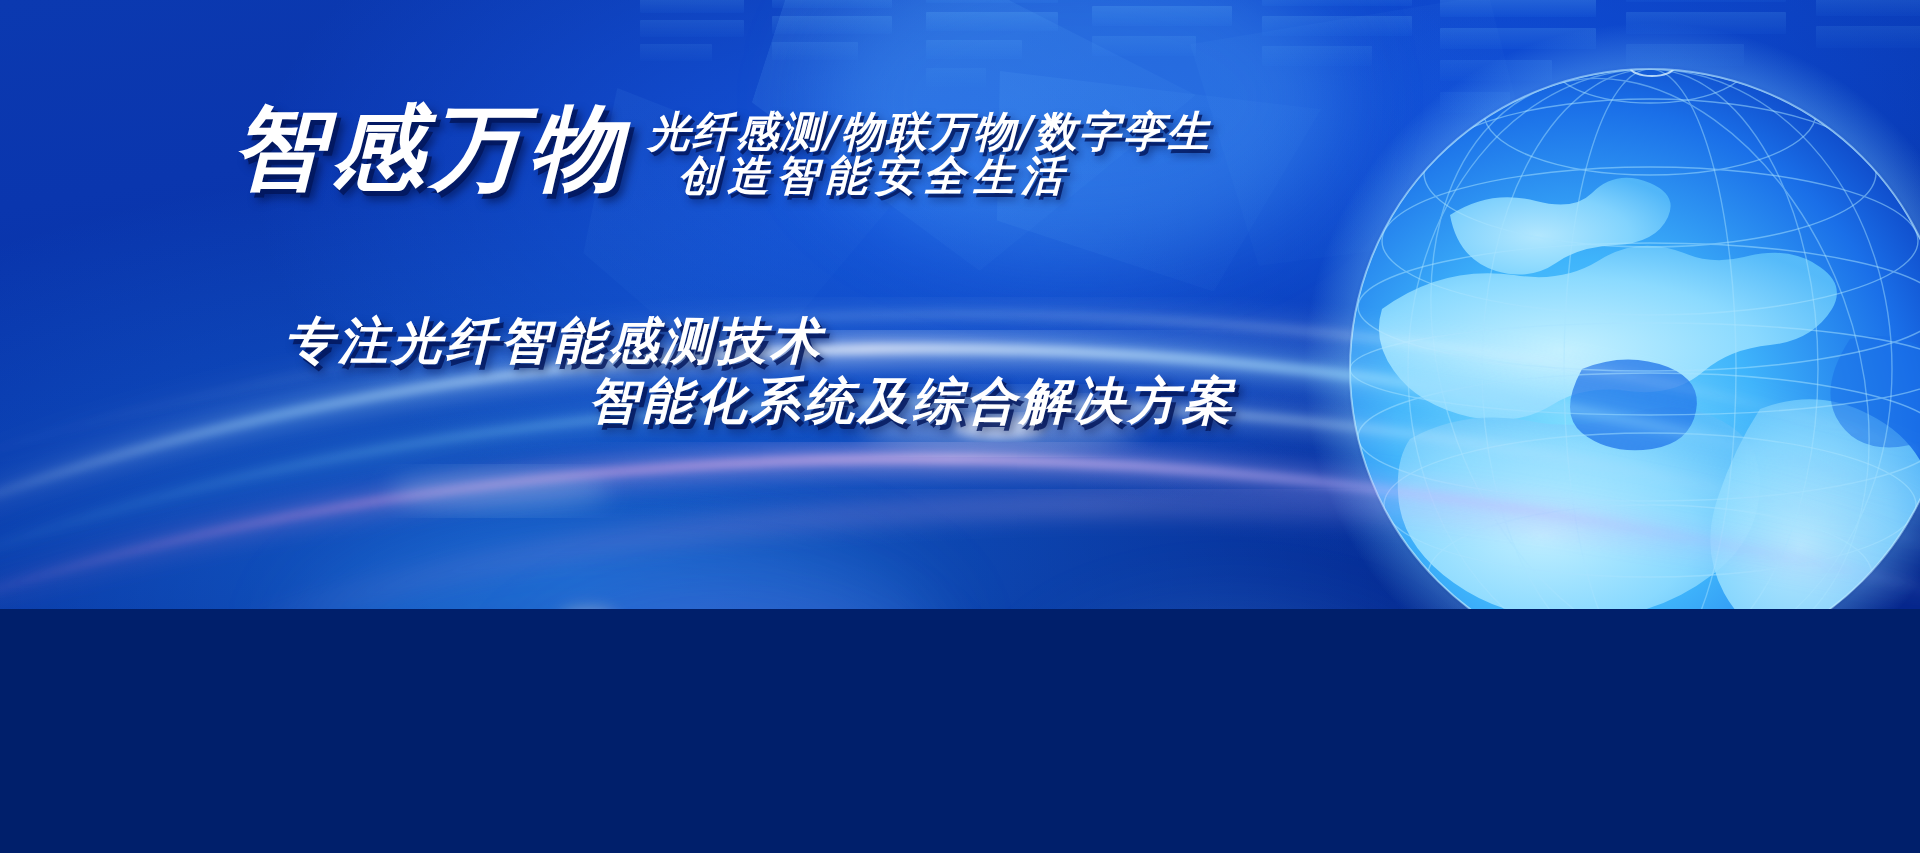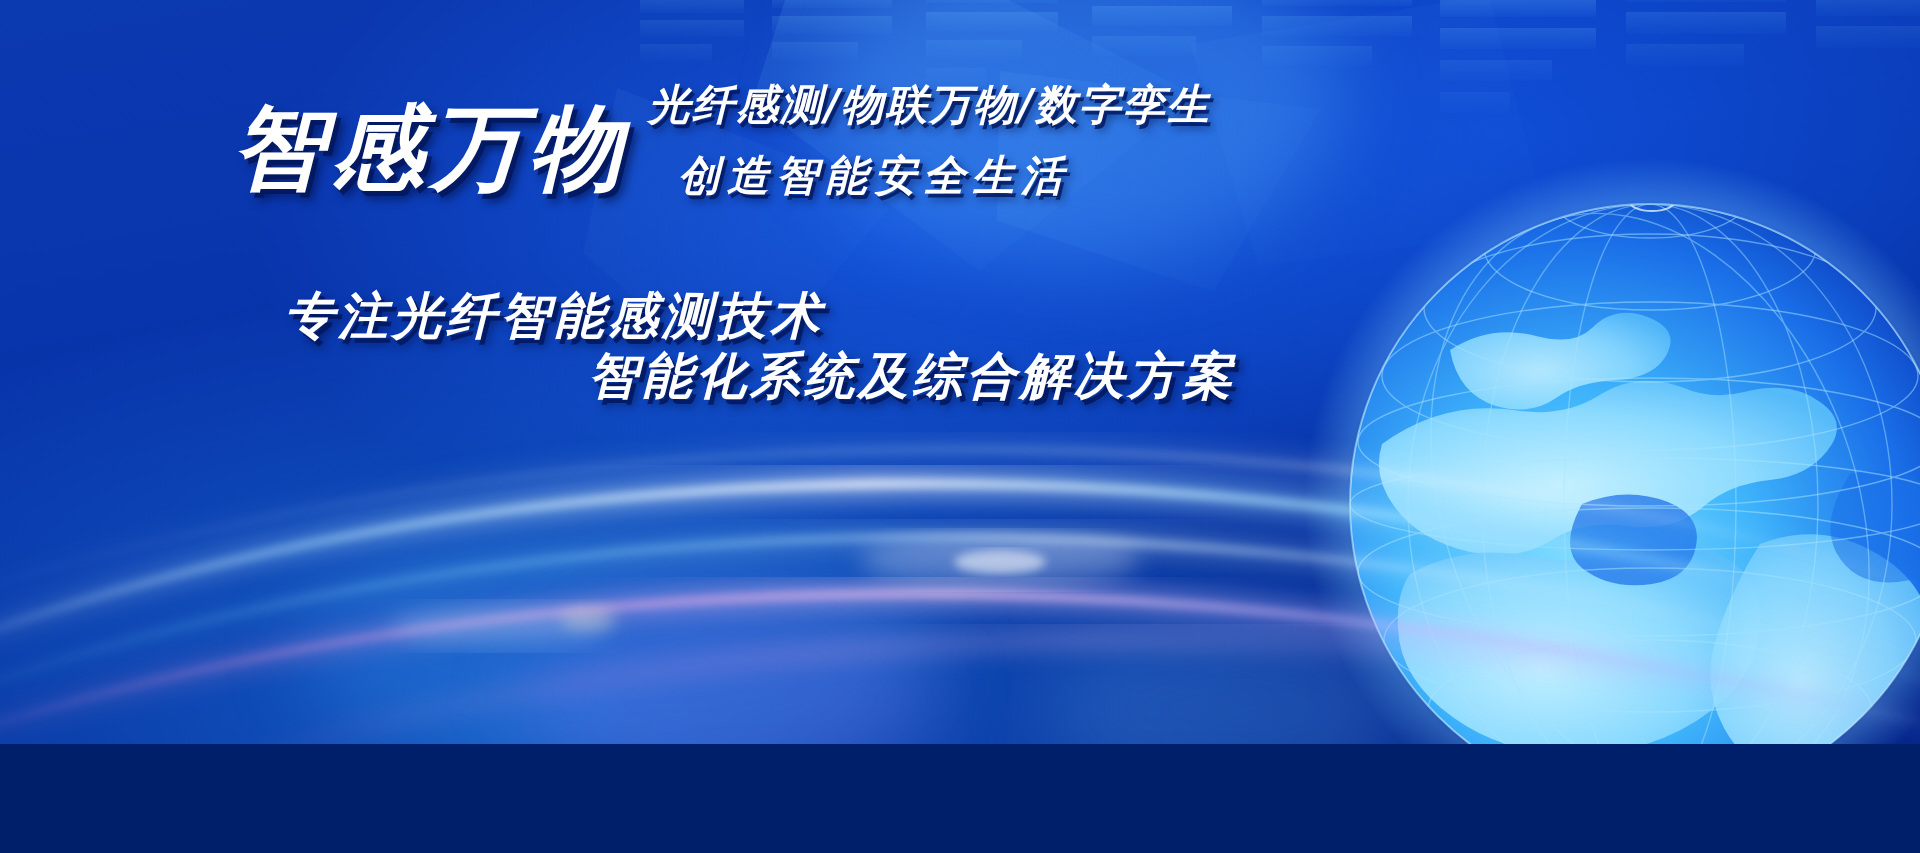--- a/index.html
+++ b/index.html
@@ -3,21 +3,21 @@
 <meta charset="utf-8">
 <style>
   html, body {
     margin: 0;
     padding: 0;
     background: #001f6b;
   }
   #banner {
     position: relative;
     width: 1920px;
-    height: 744px;
+    height: 609px;
     overflow: hidden;
     font-family: "Liberation Sans", sans-serif;
     background:
       radial-gradient(ellipse 900px 520px at 46% 30%, rgba(30,110,255,0.55) 0%, rgba(12,60,200,0.0) 70%),
       radial-gradient(ellipse 1100px 700px at 78% 18%, rgba(20,95,245,0.60) 0%, rgba(10,50,190,0.0) 66%),
       radial-gradient(ellipse 1400px 620px at 30% 95%, rgba(40,150,255,0.45) 0%, rgba(8,40,160,0.0) 68%),
       linear-gradient(170deg, #0b39b0 0%, #0a36ae 22%, #0632a6 48%, #042a96 70%, #03248a 100%);
   }
 
   
@@ -88,33 +88,34 @@
     position: absolute;
     font-family: "DejaVu Serif", "Liberation Serif", serif;
     font-weight: 700;
     font-style: italic;
     color: #ffffff;
     white-space: nowrap;
     text-shadow:
       3px 4px 0 rgba(2,22,92,0.8),
       5px 6px 9px rgba(1,14,64,0.6);
   }
-  .tagline-1 { left: 648px; top: 77px;  font-size: 42px; letter-spacing: 2px; }
+  .tagline-1 { left: 648px; top: 104px;  font-size: 42px; letter-spacing: 2px; }
   .tagline-2 { left: 678px; top: 148px; font-size: 42px; letter-spacing: 7px; }
 
   .subline {
     position: absolute;
     font-family: "DejaVu Serif", "Liberation Serif", serif;
     font-weight: 700;
     font-style: italic;
     color: #ffffff;
     white-space: nowrap;
     text-shadow:
       4px 5px 0 rgba(2,22,92,0.82),
       6px 7px 10px rgba(1,14,64,0.6);
+    margin-top: 25px;
   }
   .subline-1 { left: 284px; top: 283px; font-size: 50px; letter-spacing: 4px; }
   .subline-2 { left: 588px; top: 343px; font-size: 50px; letter-spacing: 4px; }
 </style>
 </head>
 <body>
 
 <div id="banner">
 
   <div class="bg-layer"></div>

